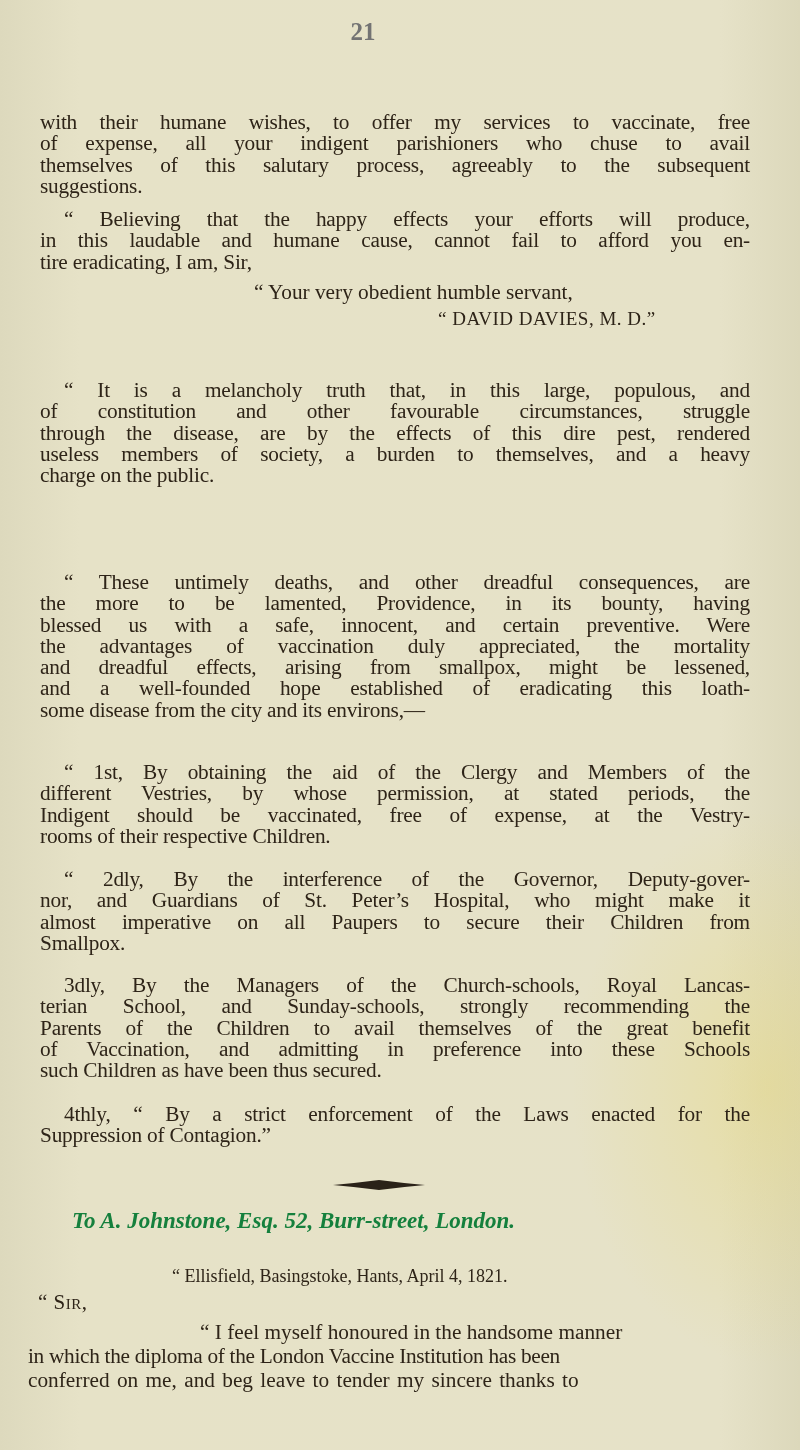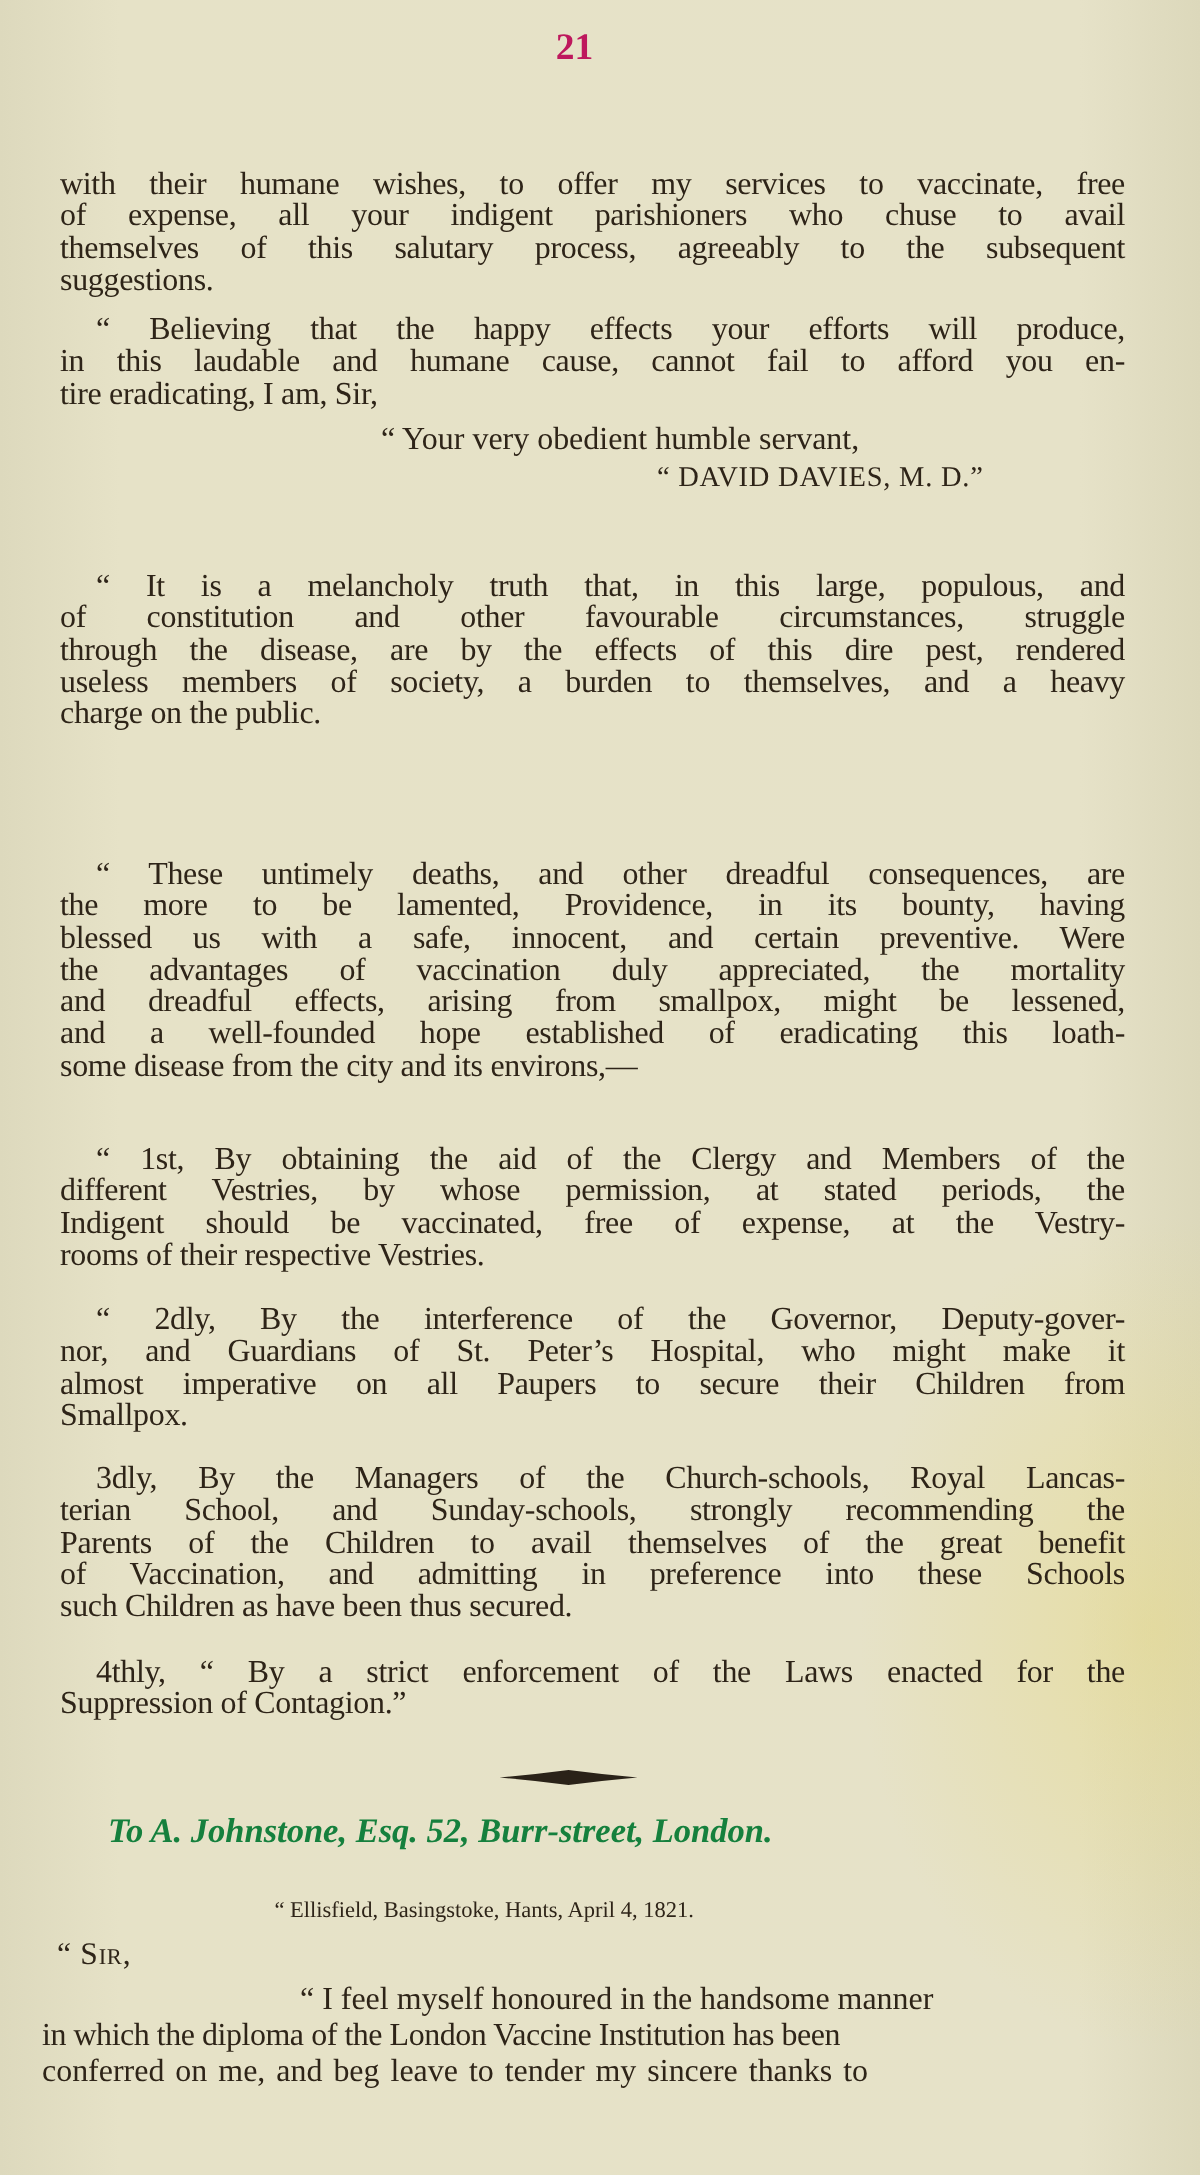--- a/index.html
+++ b/index.html
@@ -9,39 +9,39 @@
       background-image:
         radial-gradient(ellipse at 96% 75%, rgba(230,215,120,0.45) 0%, rgba(230,215,120,0) 18%),
         linear-gradient(90deg, #ddd9bd 0%, #e6e2c7 10%, #e6e2c8 90%, #dcd8bb 100%);
       font-family: "Liberation Serif", "DejaVu Serif", serif;
       color: #2e2418;
       position: relative;
     }
     .page { position: absolute; left: 28px; top: 0; width: 710px; }
     .page-number {
       position: absolute; left: 0; width: 726px; top: 18px;
-      text-align: center; font-size: 25px; font-weight: bold; color: #be185d; padding-left: 20px;
+      text-align: center; font-size: 25px; font-weight: bold; color: #737373;
     }
     .para {
       font-size: 21.3px; line-height: 21.3px; text-align: justify;
       margin: 12px; letter-spacing: -0.2px;
     }
     .para .l { display: block; text-align: justify; text-align-last: justify; white-space: nowrap; }
     .para .l.last { text-align-last: left; }
     .indent { padding-left: 24px; }
     .sig-line { position: absolute; font-size: 21.3px; white-space: nowrap; }
     .caps { font-variant: small-caps; letter-spacing: 0.5px; }
     .divider {
       position: absolute; left: 333px; top: 1180px; width: 92px; height: 10px;
     }
     .address {
       position: absolute; left: 72px; top: 1208px; font-size: 23px;
       font-style: italic; font-weight: bold; white-space: nowrap; color: #15803d;
     }
-    .dateline { position: absolute; left: 172px; top: 1266px; font-size: 15px; white-space: nowrap; margin-left: 11px; }
+    .dateline { position: absolute; left: 172px; top: 1266px; font-size: 18px; white-space: nowrap; }
     .salutation { position: absolute; left: 38px; top: 1290px; font-size: 21px; white-space: nowrap; }
     .abs-line { position: absolute; left: 28px; font-size: 21.3px; white-space: nowrap; }
   </style>
 </head>
 <body>
 
 <div class="page-number">21</div>
 
 <div class="page">
 
@@ -76,21 +76,21 @@
     <span class="l">the advantages of vaccination duly appreciated, the mortality</span>
     <span class="l">and dreadful effects, arising from smallpox, might be lessened,</span>
     <span class="l">and a well-founded hope established of eradicating this loath-</span>
     <span class="l last">some disease from the city and its environs,—</span>
   </div>
 
   <div class="para" style="position:absolute; top:750px; width:710px;">
     <span class="l indent">“ 1st, By obtaining the aid of the Clergy and Members of the</span>
     <span class="l">different Vestries, by whose permission, at stated periods, the</span>
     <span class="l">Indigent should be vaccinated, free of expense, at the Vestry-</span>
-    <span class="l last">rooms of their respective Vestries.</span>
+    <span class="l last">rooms of their respective Children.</span>
   </div>
 
   <div class="para" style="position:absolute; top:857px; width:710px;">
     <span class="l indent">“ 2dly, By the interference of the Governor, Deputy-gover-</span>
     <span class="l">nor, and Guardians of St. Peter’s Hospital, who might make it</span>
     <span class="l">almost imperative on all Paupers to secure their Children from</span>
     <span class="l last">Smallpox.</span>
   </div>
 
   <div class="para" style="position:absolute; top:963px; width:710px;">

